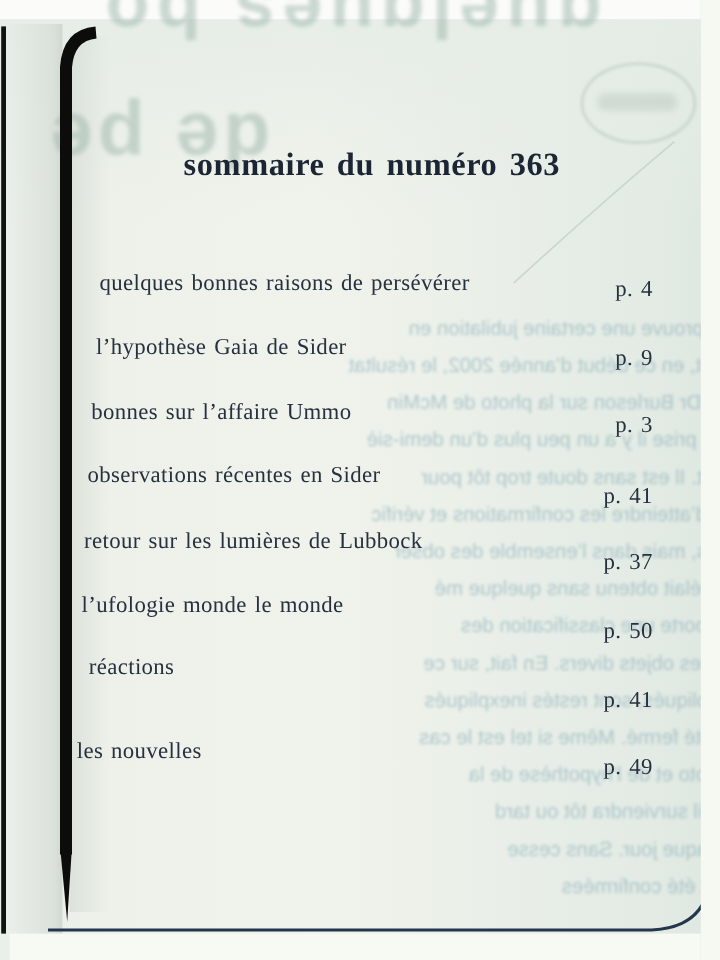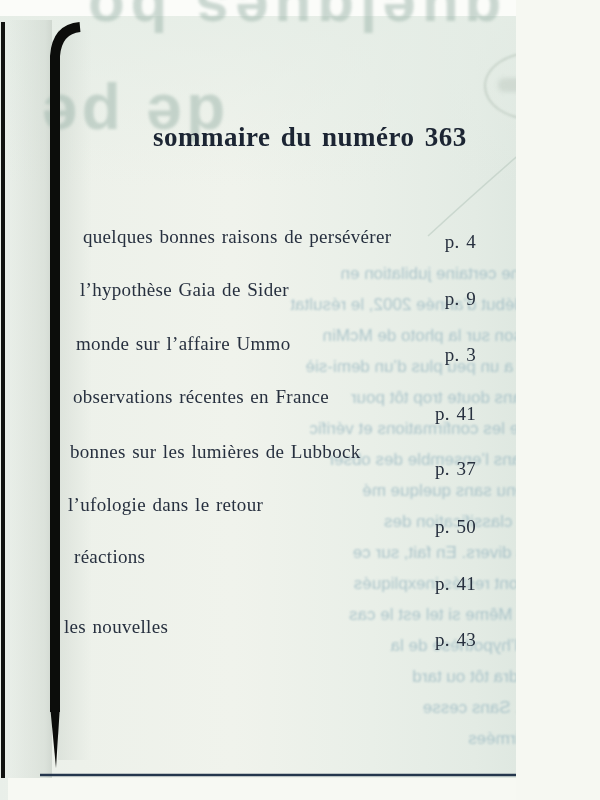--- a/index.html
+++ b/index.html
@@ -1,17 +1,17 @@
 <!DOCTYPE html>
 <html><head>
 <meta charset="utf-8">
 <style>
   html,body { margin:0; padding:0; background:#f6f8f2; }
   .stage {
-    position:relative; width:516px; height:800px; overflow:hidden;
+    position:relative; width:584px; height:800px; overflow:hidden;
     font-family:"Liberation Serif", serif;
     background:linear-gradient(90deg,#e9efe9 0%,#edf1ea 15%,#f0f3ec 45%,#e9efe8 72%,#e3ebe4 92%,#dfe8e1 100%);
   }
   
   .top-strip   { position:absolute; top:0; left:0; right:0; height:16px; background:#fbfcf9; }
   .upper-tint  { position:absolute; top:16px; left:0; right:0; height:170px;
                  background:linear-gradient(#e5ede6, rgba(229,237,230,0)); opacity:.8; }
   .bottom-strip{ position:absolute; bottom:0; left:8px; right:0; height:22px; background:#f7f9f3; }
   .spine-shade { position:absolute; top:20px; left:6px; width:46px; bottom:20px;
                  background:linear-gradient(90deg, rgba(215,222,214,0) 0%, rgba(206,214,206,.55) 85%, rgba(198,206,198,.7) 100%); }
@@ -116,30 +116,30 @@
     <path d="M 592 452 L 592 108" stroke="#24364c" stroke-width="1.4" opacity="0.3"></path>
 
     <path d="M 562 118 Q 500 170 428 236" stroke="#b9c9bf" stroke-width="1.5" fill="none" opacity="0.6"></path>
   </svg>
 
   <div class="page-title">sommaire du numéro 363</div>
 
   <div>
     <div class="toc-label l1">quelques bonnes raisons de persévérer</div>
     <div class="toc-label l2">l’hypothèse Gaia de Sider</div>
-    <div class="toc-label l3">monde sur l’affaire Ummo</div>
-    <div class="toc-label l4">observations récentes en France</div>
-    <div class="toc-label l5">bonnes sur les lumières de Lubbock</div>
-    <div class="toc-label l6">l’ufologie dans le retour</div>
+    <div class="toc-label l3">bonnes sur l’affaire Ummo</div>
+    <div class="toc-label l4">observations récentes en Sider</div>
+    <div class="toc-label l5">retour sur les lumières de Lubbock</div>
+    <div class="toc-label l6">l’ufologie monde le monde</div>
     <div class="toc-label l7">réactions</div>
     <div class="toc-label l8">les nouvelles</div>
 
     <div class="toc-page p1">p. 4</div>
     <div class="toc-page p2">p. 9</div>
     <div class="toc-page p3">p. 3</div>
     <div class="toc-page p4">p. 41</div>
     <div class="toc-page p5">p. 37</div>
     <div class="toc-page p6">p. 50</div>
     <div class="toc-page p7">p. 41</div>
-    <div class="toc-page p8">p. 43</div>
+    <div class="toc-page p8">p. 49</div>
   </div>
 
 </div>
 
 </body></html>

